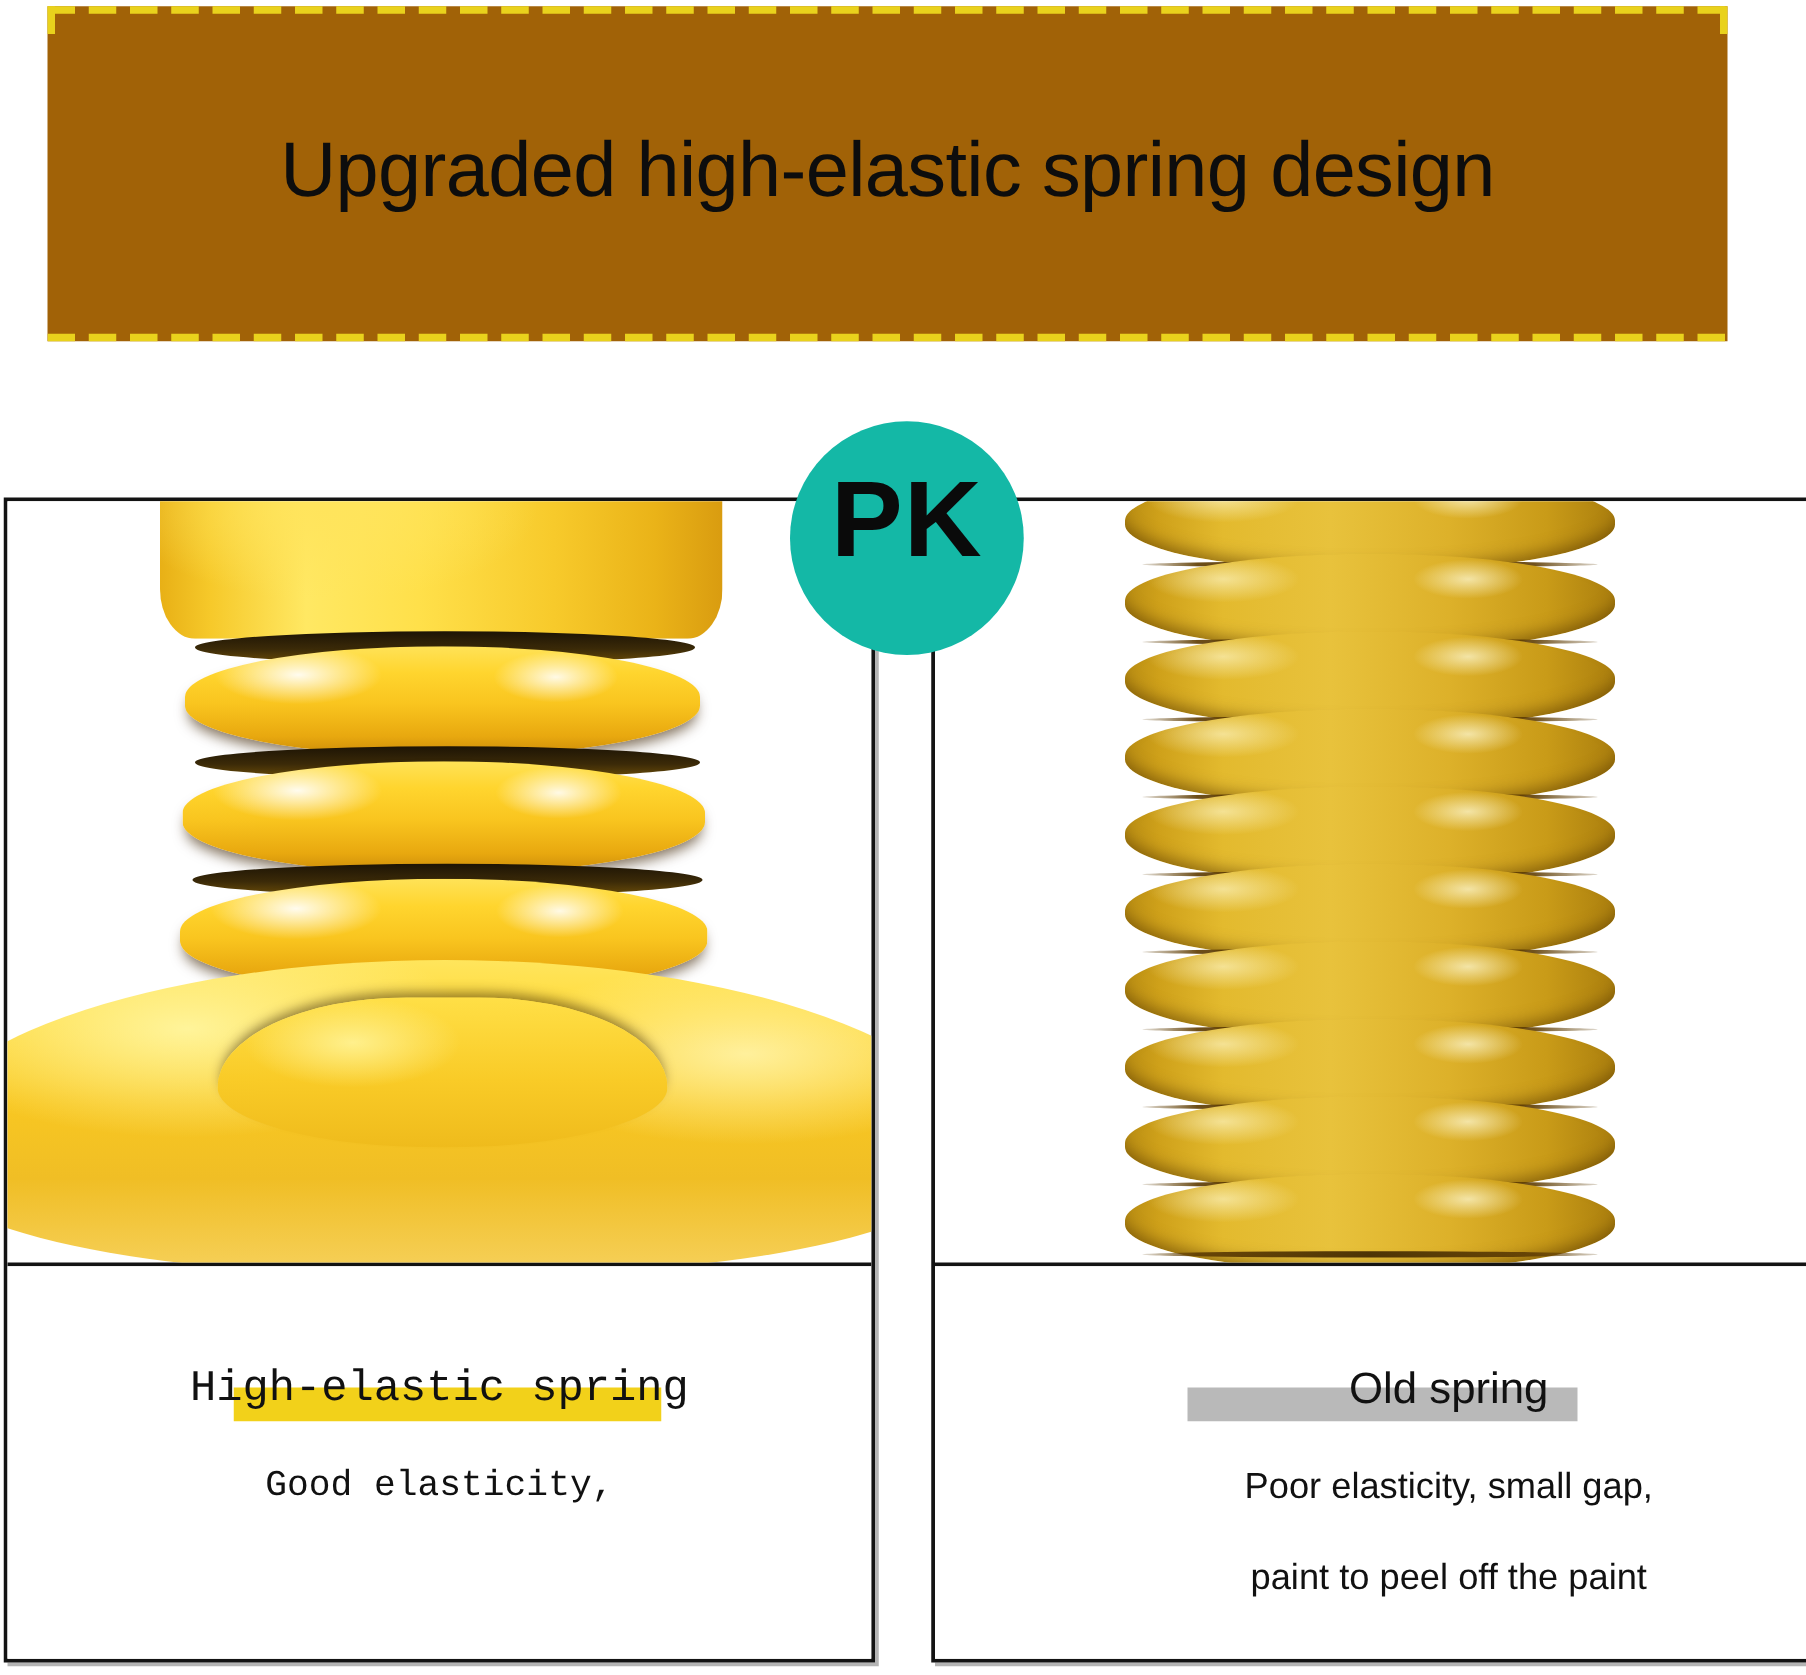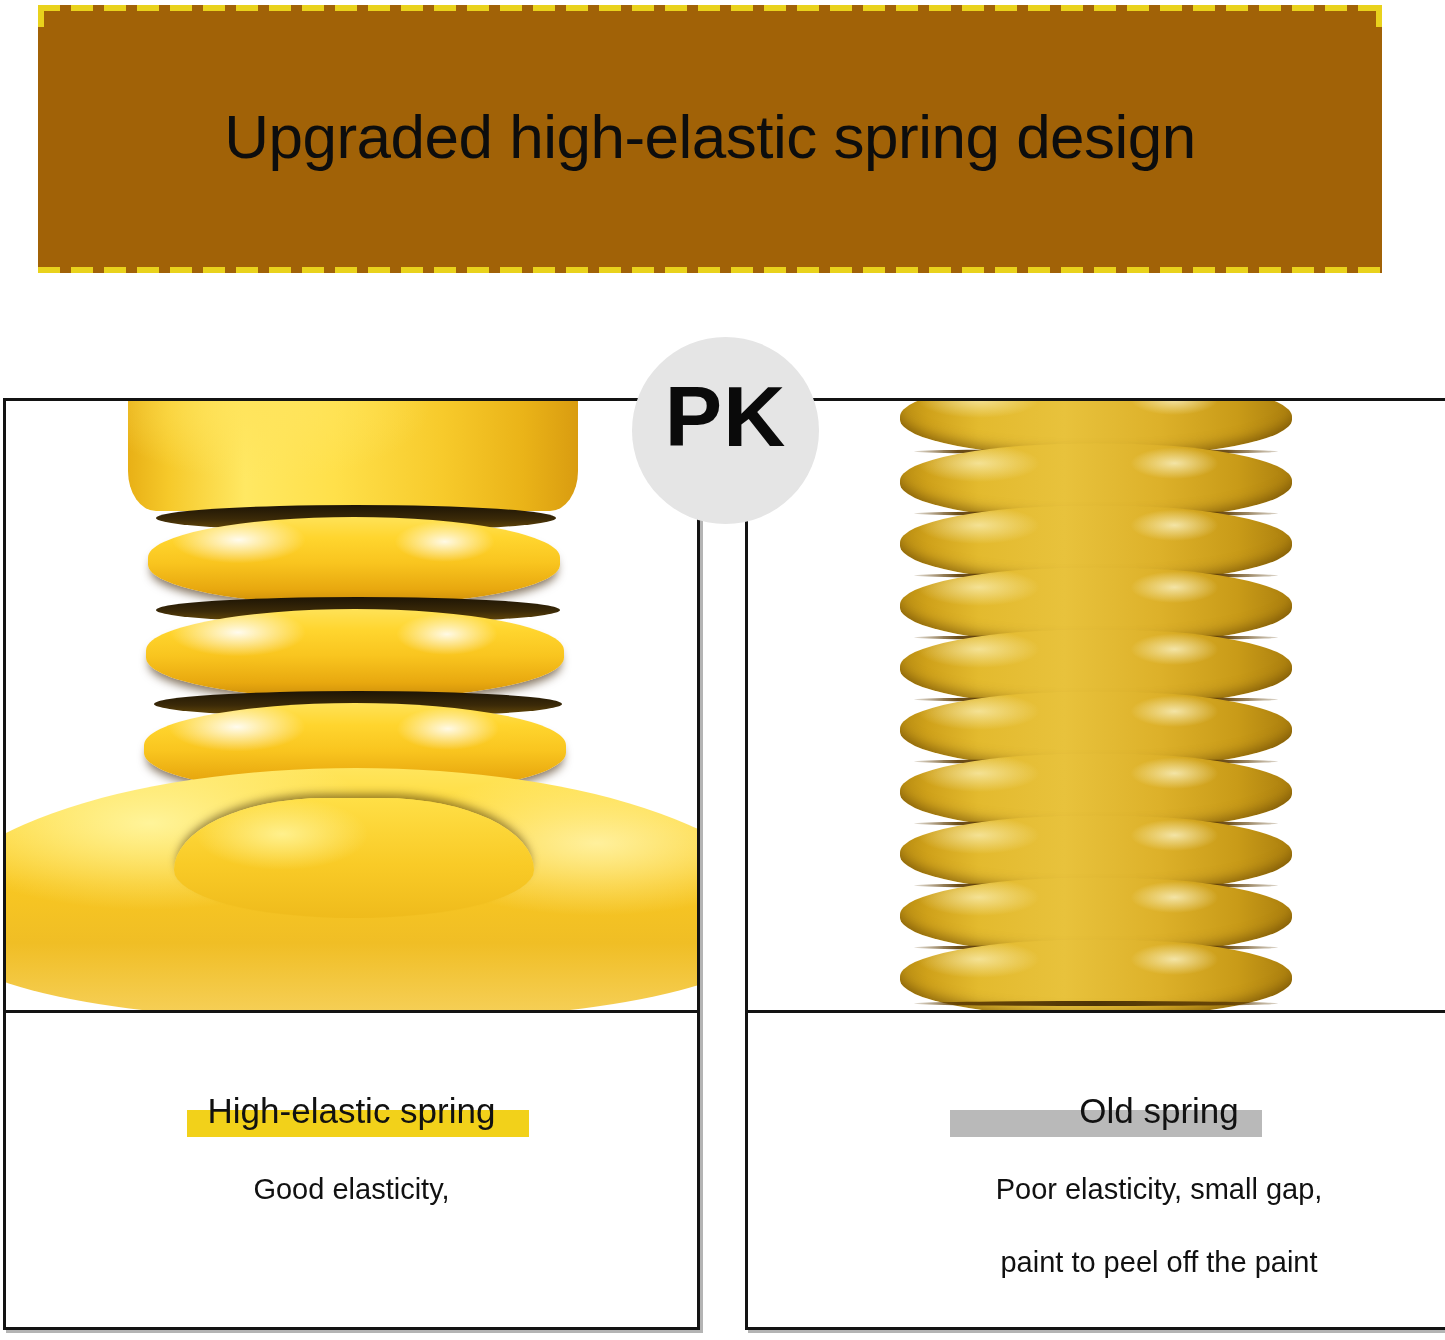--- a/index.html
+++ b/index.html
@@ -17,21 +17,21 @@
   .dash-l,.dash-r{top:0;width:6px;height:100%;
      background-image:linear-gradient(to bottom,#e9d21c 0 22px,rgba(255,255,255,0) 22px 33px);
      background-size:6px 33px;background-repeat:repeat-y;}
   .dash-l{left:0;} .dash-r{right:0;}
   .title-text{position:absolute;left:0;right:0;top:96px;text-align:center;
               font-size:62px;line-height:72px;letter-spacing:-0.5px;color:#0d0d0d;}
 
   
   .panel{position:absolute;box-sizing:border-box;background:#fff;
          border:3px solid #131313;box-shadow:3px 3px 0 rgba(40,40,40,.35);}
-  .panel-left{left:3px;top:398px;width:697px;height:932px;}
+  .panel-left{left:3px;top:398px;width:697px;height:932px;font-family:Liberation Mono, monospace;}
   .panel-right{left:745px;top:398px;width:828px;height:932px;}
   .photo{position:absolute;left:0;right:0;top:0;height:612px;overflow:hidden;
          background:#fff;border-bottom:3px solid #131313;box-sizing:border-box;}
 
   
   .spring-l{position:absolute;left:0;top:0;width:100%;height:100%;}
   .l-top-body{position:absolute;left:122px;top:-40px;width:450px;height:150px;
     border-radius:28px/40px;
     background:
       radial-gradient(ellipse 60% 80% at 30% 30%, #ffe45c 0%, rgba(255,228,92,0) 62%),
@@ -80,21 +80,21 @@
   .cap-head{position:absolute;left:0;right:0;top:78px;height:46px;text-align:center;}
   .cap-bar{position:absolute;height:27px;top:19px;}
   .cap-bar-yellow{left:181px;width:342px;background:#f2d11a;}
   .cap-bar-gray{left:202px;width:312px;background:#b9b9b9;}
   .cap-head span{position:relative;z-index:2;font-size:35px;line-height:40px;color:#111;}
   .cap-line{position:absolute;left:0;right:0;text-align:center;font-size:29px;line-height:42px;color:#111;}
   .cap-l1{top:155px;} .cap-l2{top:228px;}
 
   
   .pk{position:absolute;left:632px;top:337px;width:187px;height:187px;border-radius:50%;
-      background:#e5e5e5;z-index:40;}
+      background:#14b8a6;z-index:40;}
   .pk span{position:absolute;left:0;right:0;top:33px;text-align:center;
            font-size:86px;line-height:92px;font-weight:bold;color:#0a0a0a;letter-spacing:1px;}
 </style>
 </head>
 <body>
 
 <div class="title-box">
   <div class="dash dash-t"></div>
   <div class="dash dash-b"></div>
   <div class="dash dash-l"></div>

